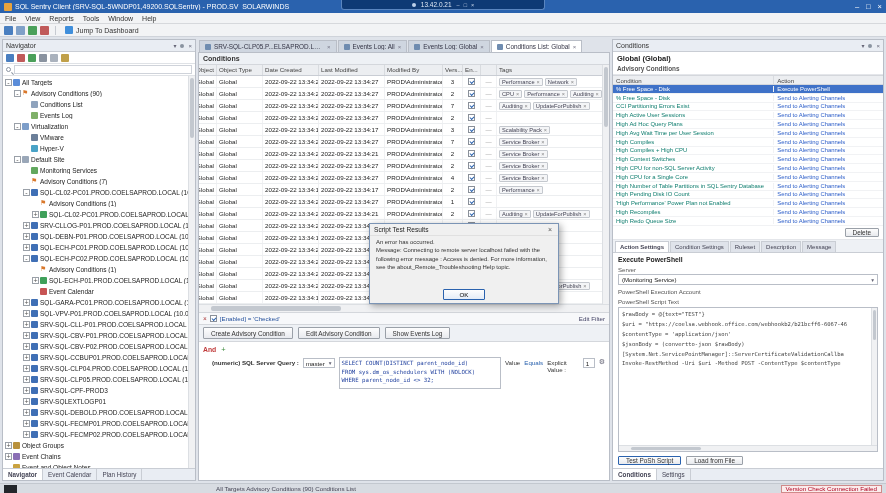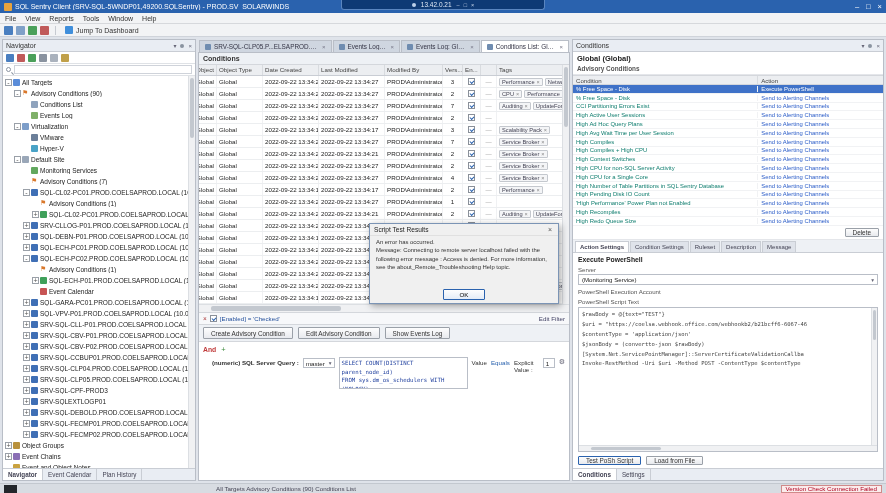--- a/index.html
+++ b/index.html
@@ -96,21 +96,21 @@
 .ed-label{font-size:6.2px;color:#333;white-space:nowrap;margin-top:2px;font-weight:bold}
 .ed-dd{border:1px solid #b9bec7;background:#fff;font-size:6.2px;padding:0 2px;display:inline-flex;align-items:center;gap:4px;height:10px;margin-top:1px;white-space:nowrap}
 .dd-arr{color:#667;font-size:5.5px}
 .ed-sql{width:205px;height:32px;border:1px solid #b9bec7;font-family:"DejaVu Sans Mono",monospace;font-size:5.7px;color:#1f3f9e;padding:1px 2px;white-space:pre-wrap;overflow:hidden;line-height:1.5}
 .ed-value{color:#333;font-size:6.2px;margin-top:2px}
 .ed-op{color:#2a62ae;font-size:6.2px;margin-top:2px}
 .ed-ev{color:#333;font-size:6.2px;margin-top:2px}
 .ed-num{border:1px solid #b9bec7;min-width:12px;height:10px;font-size:6.2px;display:inline-flex;align-items:center;padding:0 2px;margin-top:1px}
 .gear{color:#667;font-size:7px;margin-top:1px;font-family:"DejaVu Sans",sans-serif}
 
-.right{width:312px;background:#fff;border:1px solid #b9bec7;display:flex;flex-direction:column;flex:0 0 auto}
+.right{width:272px;background:#fff;border:1px solid #b9bec7;display:flex;flex-direction:column;flex:0 0 auto}
 .right-title-block{padding:2px 4px;border-bottom:1px solid #e4e6ea;flex:0 0 auto}
 .rb-title{font-size:7.5px;font-weight:bold;color:#222}
 .rb-sub{font-size:6.4px;font-weight:bold;color:#555;margin-top:2px}
 .cond-head{display:flex;height:10px;background:#eceef1;border-top:1px solid #d4d7dc;border-bottom:1px solid #d4d7dc;font-size:6.1px;color:#444;flex:0 0 auto}
 .ch-cond{flex:1.5;border-right:1px solid #d8dbdf;padding:0 3px;display:flex;align-items:center}
 .ch-act{flex:1;padding:0 3px;display:flex;align-items:center}
 .cond-list{height:141px;overflow:hidden;flex:0 0 auto}
 .cond-row{display:flex;height:8.8px;font-size:5.9px;border-bottom:1px solid #f1f2f4;align-items:center}
 .cr-cond{flex:1.5;color:#0e7d6e;padding:0 3px;overflow:hidden;white-space:nowrap;border-right:1px solid #f1f2f4}
 .cr-act{flex:1;color:#2a5cc8;padding:0 3px;overflow:hidden;white-space:nowrap}

